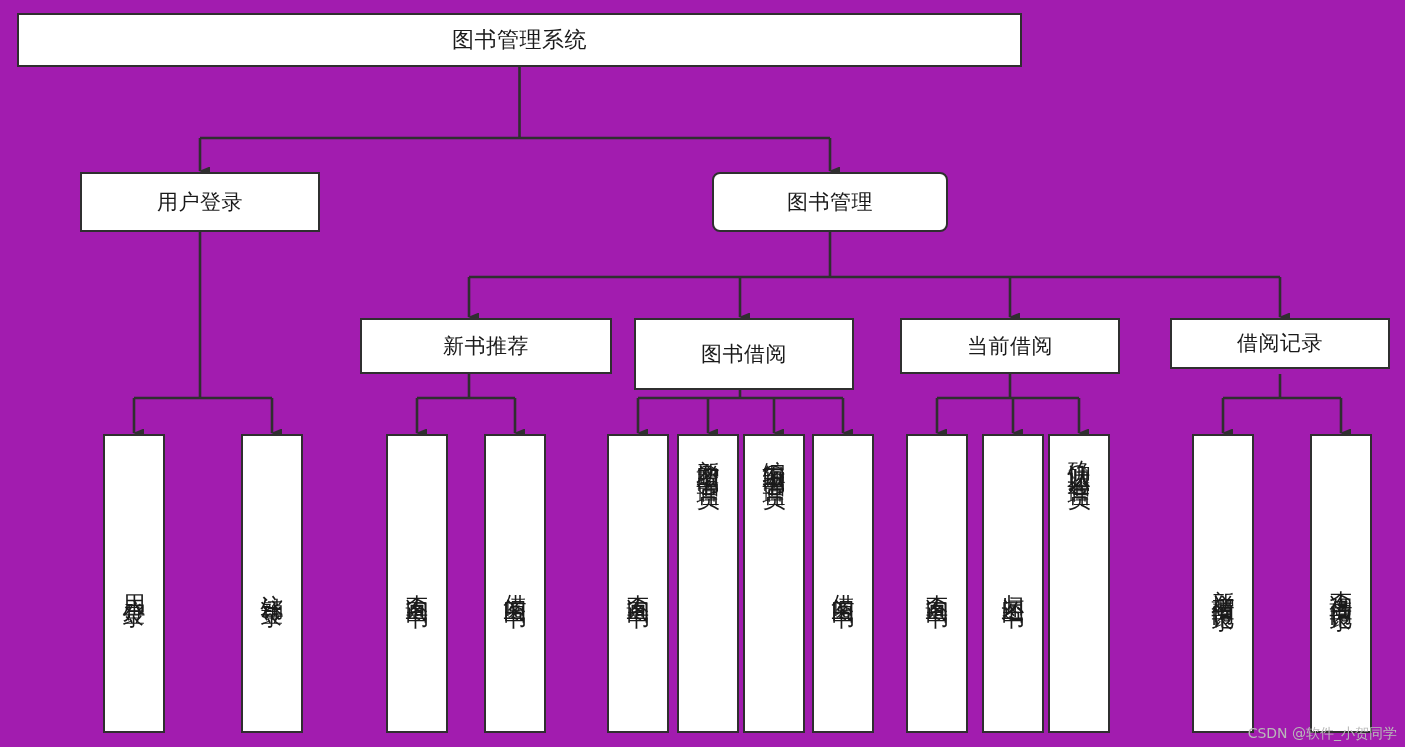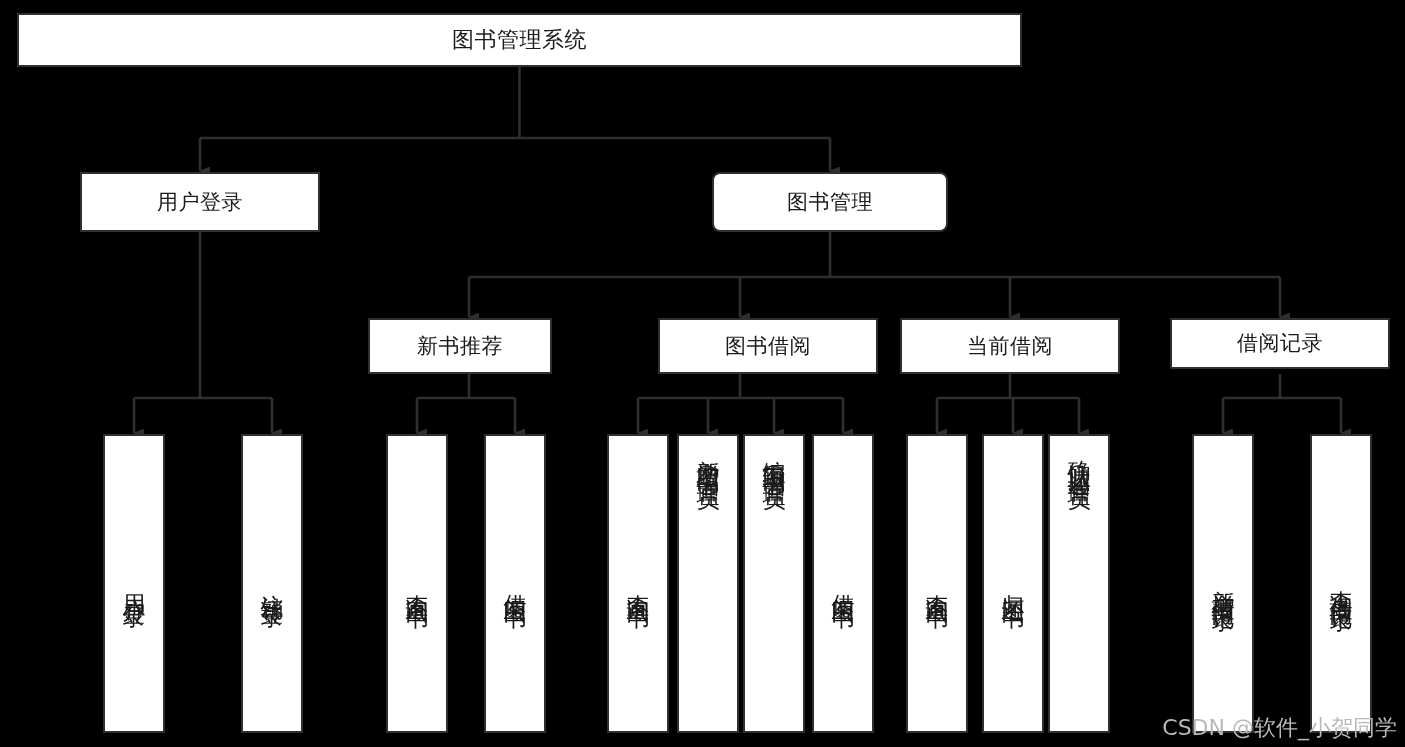--- a/index.html
+++ b/index.html
@@ -8,21 +8,21 @@
     padding: 0;
     background: #ffffff;
   }
   body {
     font-family: "DejaVu Sans", "Liberation Sans", sans-serif;
   }
   #canvas {
     position: relative;
     width: 1405px;
     height: 747px;
-    background: #000000;
+    background: #a21caf;
     overflow: hidden;
   }
   #wires {
     position: absolute;
     left: 0;
     top: 0;
     width: 1405px;
     height: 747px;
     pointer-events: none;
   }
@@ -62,21 +62,21 @@
     letter-spacing: 4px;
   }
   .node.vertical.centered {
     align-items: center;
     padding-top: 0;
   }
   .watermark {
     position: absolute;
     right: 8px;
     bottom: 4px;
-    font-size: 22px;
+    font-size: 14px;
     color: #b9b9b9;
     z-index: 5;
     white-space: nowrap;
     font-family: "DejaVu Sans", "Liberation Sans", sans-serif;
   }
 </style>
 </head>
 <body>
 
 <div id="canvas">
@@ -127,24 +127,24 @@
   <div id="nodes-layer">
       <div class="node root horizontal" style="left: 17px; top: 13px; width: 1005px; height: 54px;">
         <span class="node-label">图书管理系统</span>
       </div>
       <div class="node level1 horizontal" style="left: 80px; top: 172px; width: 240px; height: 60px;">
         <span class="node-label">用户登录</span>
       </div>
       <div class="node level1 horizontal" style="left: 712px; top: 172px; width: 236px; height: 60px; border-radius: 8px;">
         <span class="node-label">图书管理</span>
       </div>
-      <div class="node level2 horizontal" style="left: 368px; top: 318px; width: 184px; height: 56px;">
+      <div class="node level2 horizontal" style="left: 360px; top: 318px; width: 252px; height: 56px;">
         <span class="node-label">新书推荐</span>
       </div>
-      <div class="node level2 horizontal" style="left: 658px; top: 318px; width: 220px; height: 56px;">
+      <div class="node level2 horizontal" style="left: 634px; top: 318px; width: 220px; height: 72px;">
         <span class="node-label">图书借阅</span>
       </div>
       <div class="node level2 horizontal" style="left: 900px; top: 318px; width: 220px; height: 56px;">
         <span class="node-label">当前借阅</span>
       </div>
       <div class="node level2 horizontal" style="left: 1170px; top: 318px; width: 220px; height: 51px;">
         <span class="node-label">借阅记录</span>
       </div>
       <div class="node leaf vertical centered" style="left: 103px; top: 434px; width: 62px; height: 299px;">
         <span class="node-label">用户登录</span>

